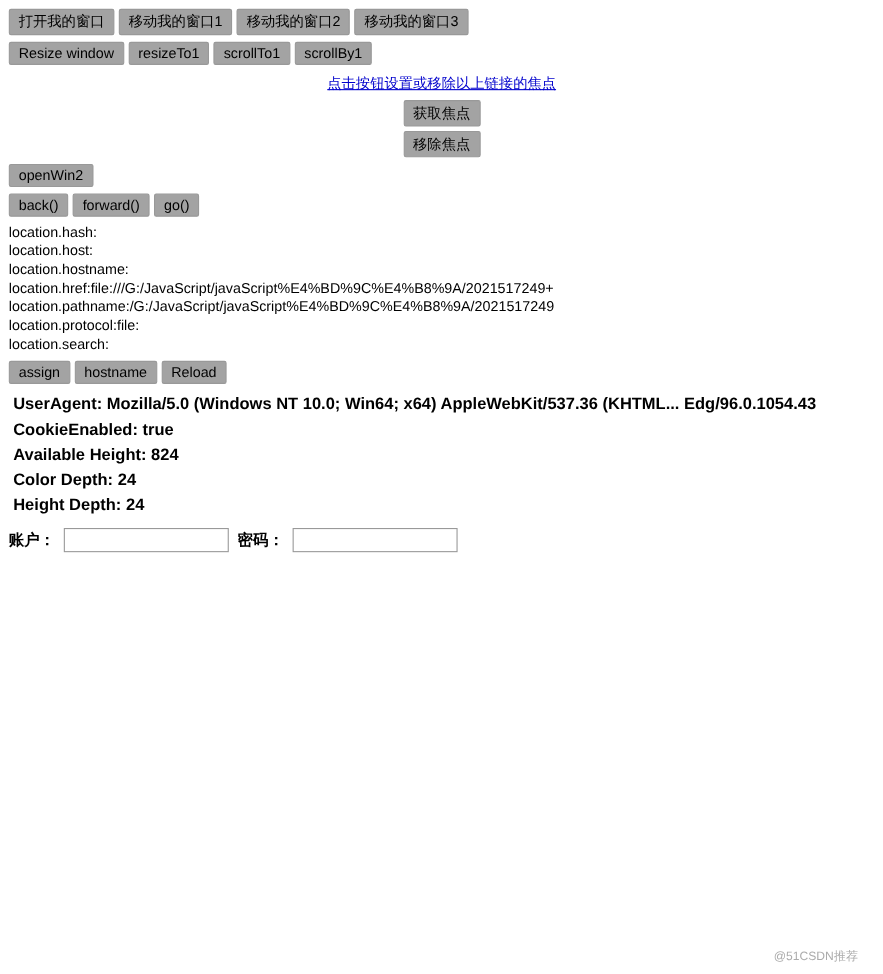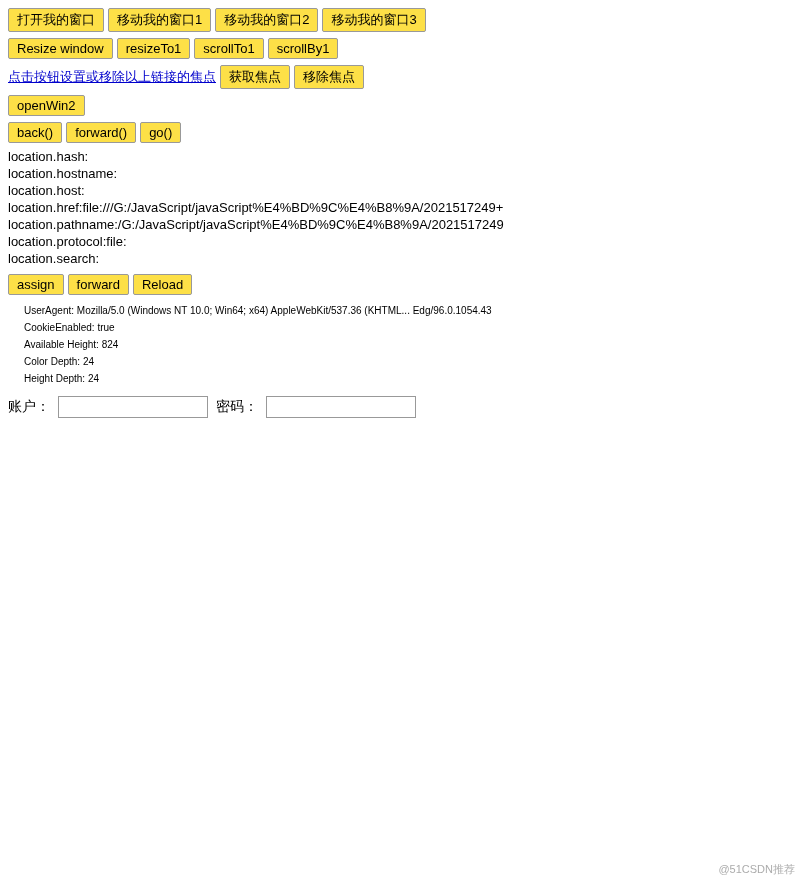--- a/index.html
+++ b/index.html
@@ -11,21 +11,21 @@
       padding: 8px;
     }
     .btn-row {
       display: flex;
       flex-wrap: wrap;
       gap: 4px;
       margin-bottom: 6px;
     }
     button {
       border: 1px solid #999;
-      background: #fde047;
+      background: #a3a3a3;
       padding: 2px 8px;
       font-size: 13px;
       cursor: pointer;
       border-radius: 2px;
     }
     .link-btn {
       background: none;
       border: none;
       color: #0000cc;
       text-decoration: underline;
@@ -41,44 +41,45 @@
     .location-section {
       margin: 4px 0;
     }
     .section-gap {
       margin-top: 8px;
     }
     .info-block {
       margin: 10px 0 0 0;
     }
     .info-block p {
-      margin: 6px 16px;
-      font-size: 10px;
-      font-weight: normal;
+      margin: 6px 4px;
+      font-size: 15px;
+      font-weight: bold;
     }
     .account-row {
       display: flex;
       align-items: center;
       gap: 8px;
       margin-top: 12px;
     }
     .account-row label {
       font-size: 14px;
+      font-weight: bold;
     }
     .account-row input {
       border: 1px solid #999;
       padding: 2px 4px;
       font-size: 13px;
       width: 150px;
       height: 22px;
     }
     .watermark {
       position: fixed;
       bottom: 8px;
-      right: 8px;
+      right: 23px;
       font-size: 11px;
       color: #888;
       opacity: 0.7;
     }
     .href-text {
       font-size: 13px;
       color: #000;
       word-break: break-all;
     }
   </style>
@@ -92,63 +93,63 @@
   <button>移动我的窗口3</button>
 </div>
 
 <div class="btn-row">
   <button>Resize window</button>
   <button>resizeTo1</button>
   <button>scrollTo1</button>
   <button>scrollBy1</button>
 </div>
 
-<div class="btn-row" style="align-items:center;">
+<div class="btn-row" style="align-items:center;flex-direction:column;">
   <button class="link-btn">点击按钮设置或移除以上链接的焦点</button>
   <button>获取焦点</button>
   <button>移除焦点</button>
 </div>
 
 <div class="btn-row">
   <button>openWin2</button>
 </div>
 
 <div class="btn-row">
   <button>back()</button>
   <button>forward()</button>
   <button>go()</button>
 </div>
 
 <div class="location-section">
   <div class="info-row">
     <span>location.hash:</span>
   </div>
   <div class="info-row">
-    <span>location.hostname:</span>
+    <span>location.host:</span>
   </div>
   <div class="info-row">
-    <span>location.host:</span>
+    <span>location.hostname:</span>
   </div>
   <div class="info-row href-text">
     <span>location.href:</span><span>file:///G:/JavaScript/javaScript%E4%BD%9C%E4%B8%9A/2021517249+</span>
   </div>
   <div class="info-row href-text">
     <span>location.pathname:</span><span>/G:/JavaScript/javaScript%E4%BD%9C%E4%B8%9A/2021517249</span>
   </div>
   <div class="info-row">
     <span>location.protocol:</span><span>file:</span>
   </div>
   <div class="info-row">
     <span>location.search:</span>
   </div>
 </div>
 
 <div class="btn-row section-gap">
   <button>assign</button>
-  <button>forward</button>
+  <button>hostname</button>
   <button>Reload</button>
 </div>
 
 <div class="info-block">
   <p>
     <span>UserAgent:</span>
     <span>Mozilla/5.0 (Windows NT 10.0; Win64; x64) AppleWebKit/537.36 (KHTML... Edg/96.0.1054.43</span>
   </p>
   <p>
     <span>CookieEnabled:</span>

